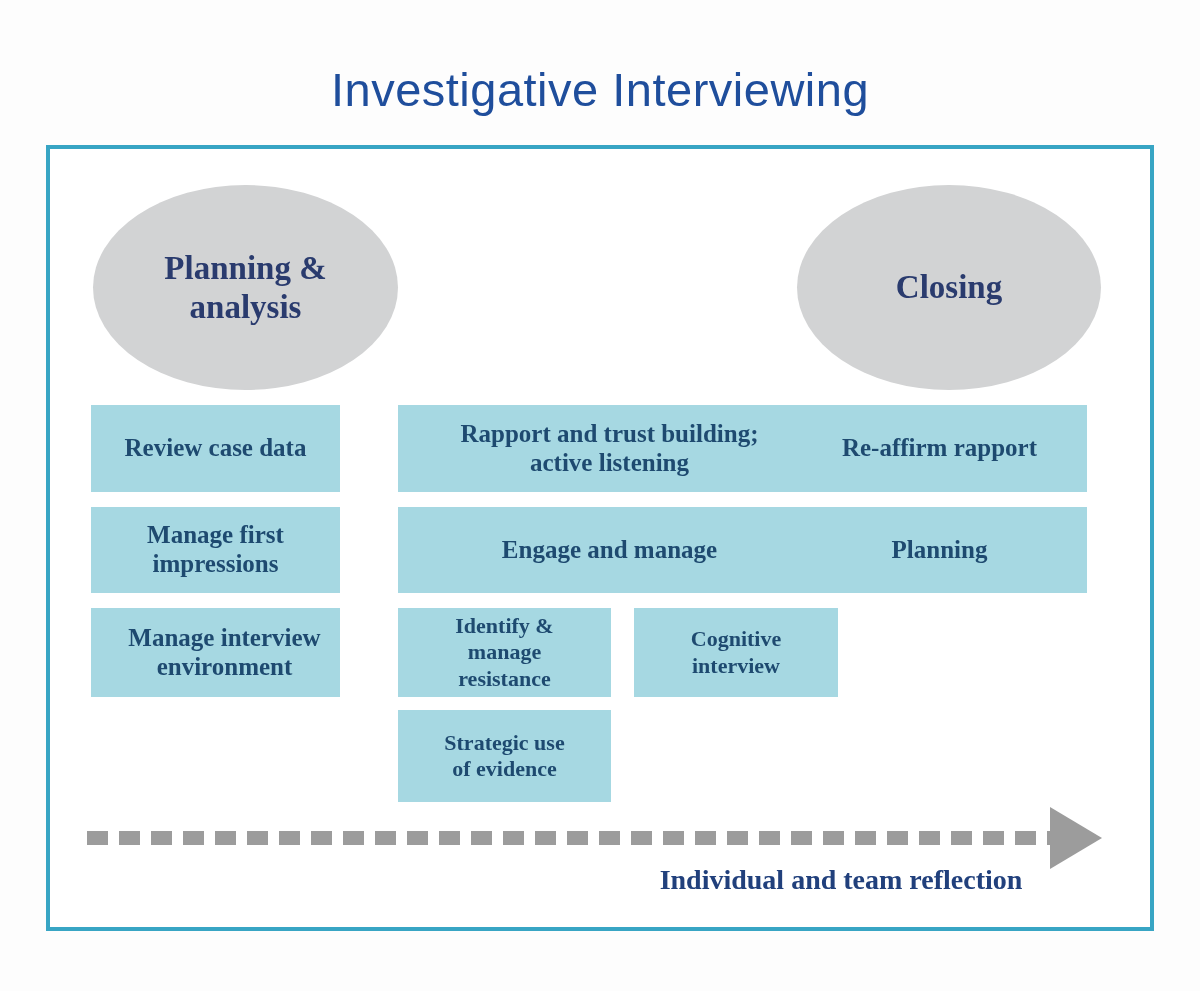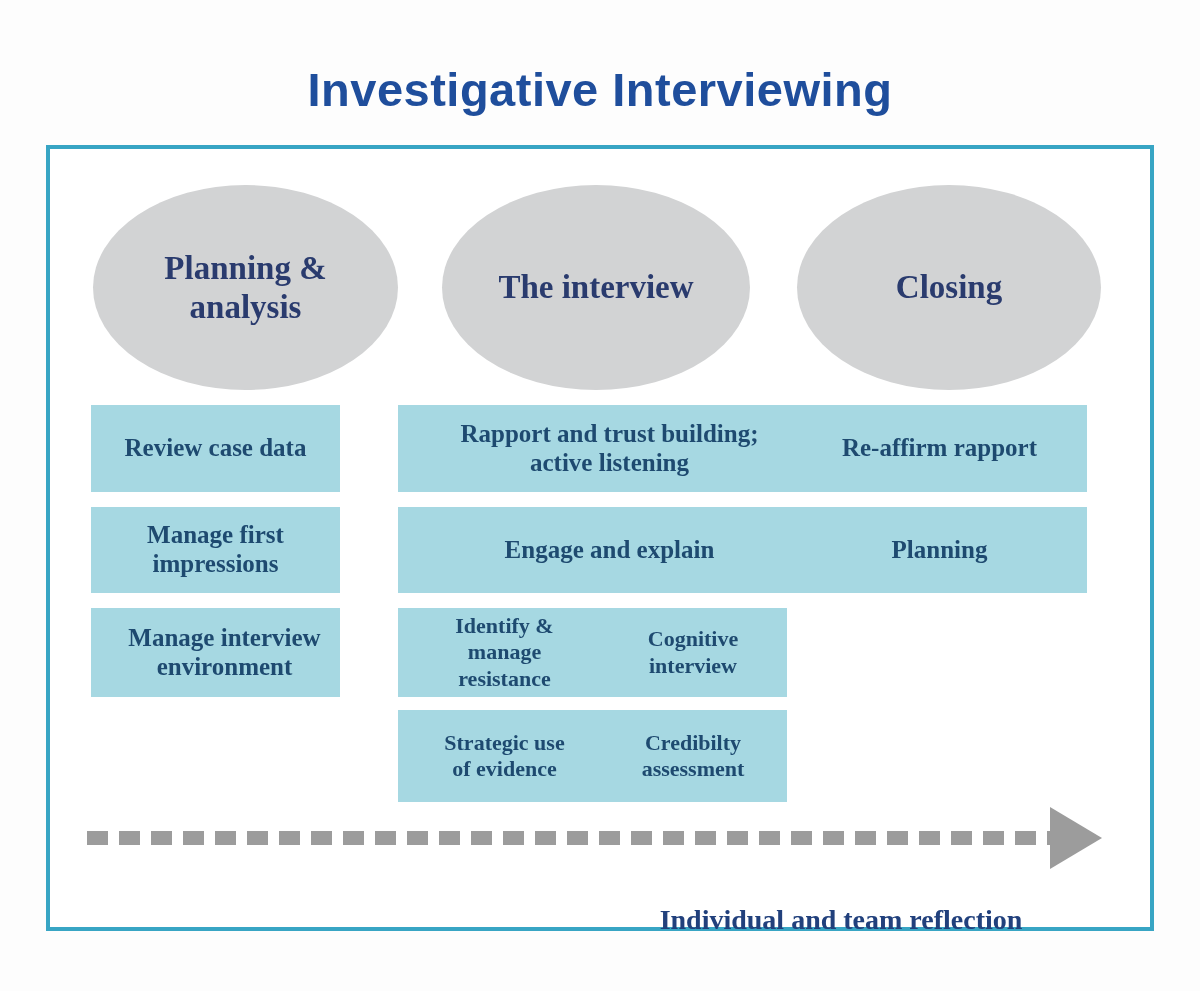--- a/index.html
+++ b/index.html
@@ -23,21 +23,21 @@
     font-family: "Liberation Sans", sans-serif;
     overflow: hidden;
   }
   .title {
     position: absolute;
     left: 0; top: 64px;
     width: 1200px;
     margin: 0;
     text-align: center;
     font-size: 47px;
-    font-weight: bold;
+    font-weight: normal;
     color: var(--title-text);
     letter-spacing: 0.5px;
     line-height: 1.1;
   }
   .frame {
     position: absolute;
     left: 46px; top: 145px;
     width: 1108px; height: 786px;
     border: 4px solid var(--frame-border);
     background: #ffffff;
@@ -72,21 +72,21 @@
     justify-content: center;
     text-align: center;
     white-space: pre-line;
     padding: 2px 8px;
   }
   .box.small { font-size: 22px; line-height: 1.2; padding: 2px 4px; }
   .c1 { left: 41px;  width: 249px; }
   .c2 { left: 348px; width: 395px; padding-left: 36px; }
   .c3 { left: 742px; width: 295px; text-align: right; }
   .sub-l { left: 348px; width: 213px; }
-  .sub-r { left: 549px; width: 188px; }
+  .sub-r { left: 584px; width: 204px; }
   .r1 { top: 256px; height: 87px; }
   .r2 { top: 358px; height: 86px; }
   .r3 { top: 459px; height: 89px; padding-left: 26px; }
   .r4 { top: 561px; height: 92px; text-align: center; }
   .dash-line {
     position: absolute;
     left: 37px; top: 682px;
     width: 965px; height: 14px;
     background: repeating-linear-gradient(
       to right,
@@ -104,59 +104,53 @@
   }
   .reflection {
     position: absolute;
     left: 583px; top: 714px;
     width: 416px;
     text-align: center;
     font-size: 28px;
     font-weight: bold;
     color: var(--footer-text);
     line-height: 1.2;
-    margin-top: 40px;
   }
 </style>
 </head>
 <body>
 
 <h1 class="title">Investigative Interviewing</h1>
 
 <div class="frame">
 
   <div class="ellipse e1">
     <span>Planning &amp;
 analysis</span>
   </div>
-  <div class="ellipse e2">
-    <span>The interview</span>
-  </div>
   <div class="ellipse e3">
     <span>Closing</span>
   </div>
 
   <div class="box c1 r1">Review case data</div>
   <div class="box c1 r2">Manage first
 impressions</div>
   <div class="box c1 r3">Manage interview
 environment</div>
 
   <div class="box c2 r1">Rapport and trust building;
 active listening</div>
-  <div class="box c2 r2">Engage and explain</div>
+  <div class="box c2 r2">Engage and manage</div>
   <div class="box small sub-l r3">Identify &amp;
 manage
 resistance</div>
   <div class="box small sub-r r3">Cognitive
 interview</div>
   <div class="box small sub-l r4">Strategic use
 of evidence</div>
-  <div class="box small sub-r r4">Credibilty
-assessment</div>
 
   <div class="box c3 r1">Re-affirm rapport</div>
   <div class="box c3 r2">Planning</div>
 
   <div class="dash-line"></div>
   <div class="arrow-head"></div>
 
   <div class="reflection">Individual and team reflection</div>
 
 </div>

